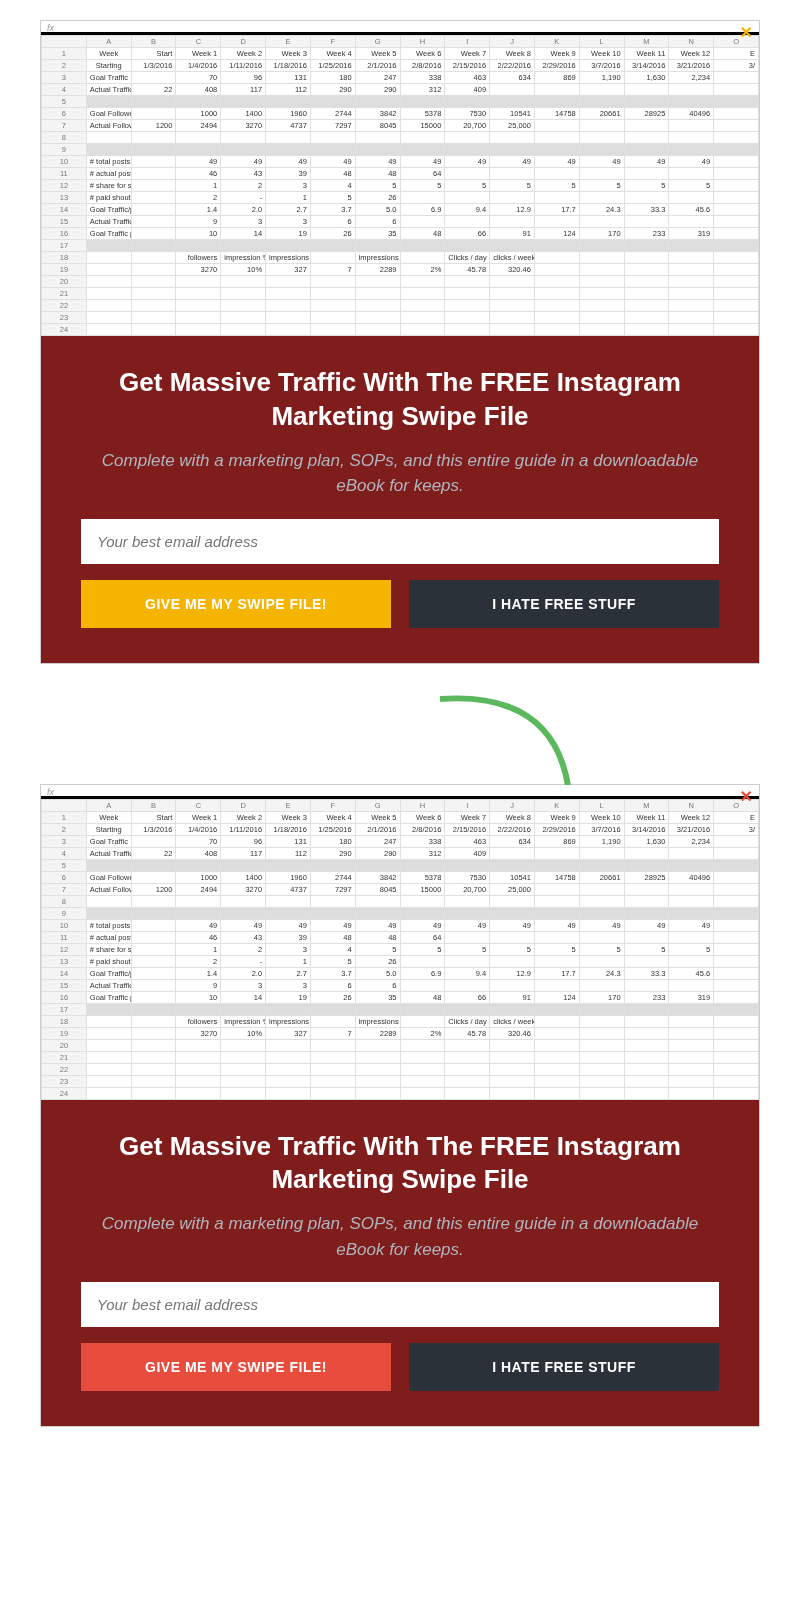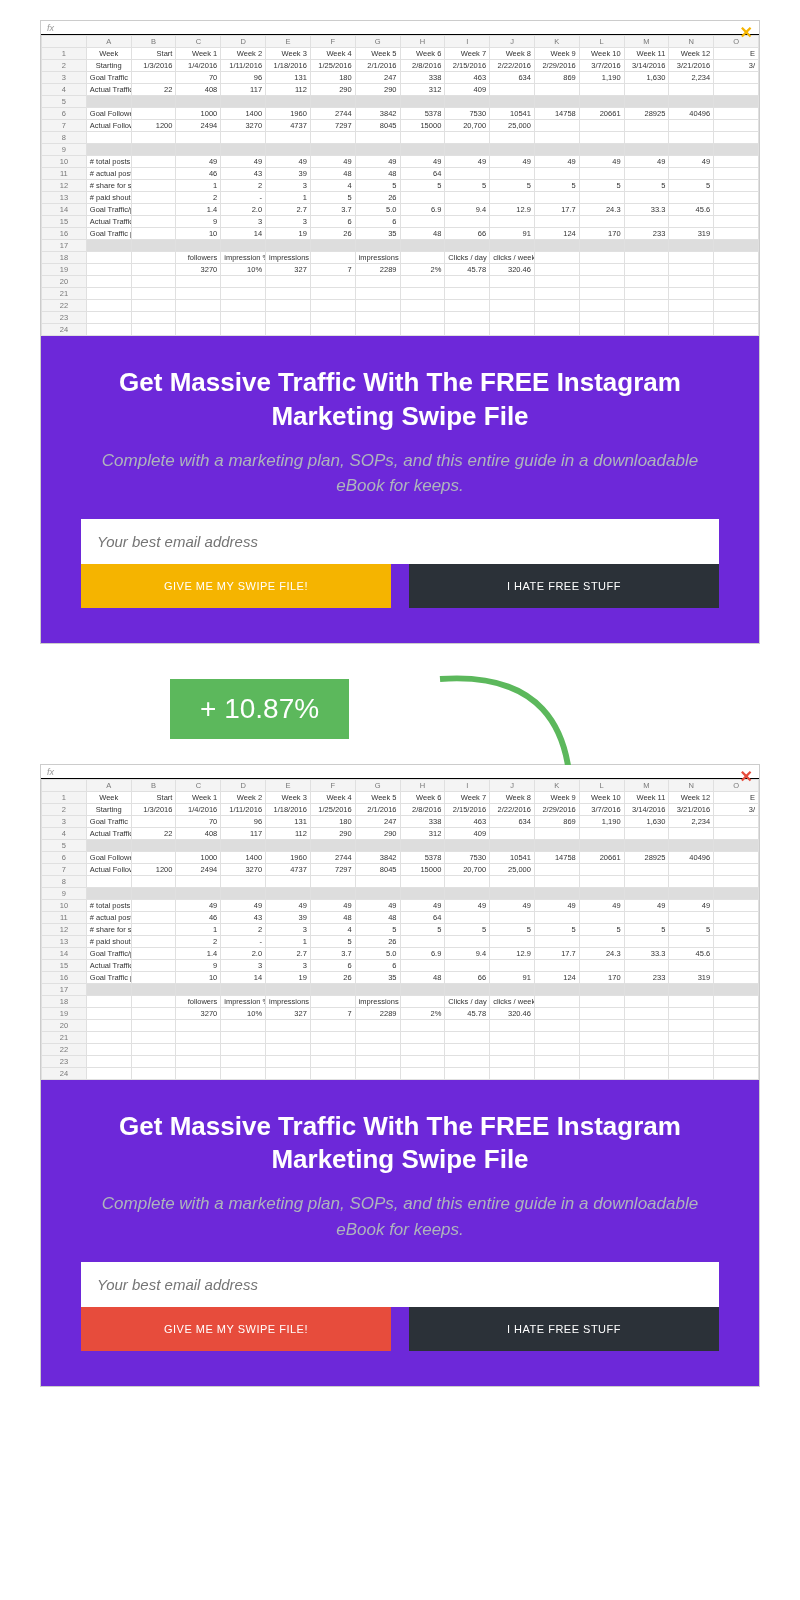--- a/index.html
+++ b/index.html
@@ -1,35 +1,35 @@
 <!DOCTYPE html>
 <html><head>
 <meta charset="utf-8">
 <style>
   * { box-sizing: border-box; margin: 0; padding: 0; }
   body { width: 800px; margin: 0 auto; font-family: Arial, sans-serif; background: #fff; padding: 20px 40px; }
   .variant { border: 1px solid #ccc; margin-bottom: 10px; }
   .spreadsheet { background: #fff; font-size: 8px; color: #333; }
-  .fx-bar { height: 14px; border-bottom: 1px solid #000000; font-style: italic; color: #999; padding: 2px 6px; font-size: 9px; }
+  .fx-bar { height: 14px; border-bottom: 3px solid #000000; font-style: italic; color: #999; padding: 2px 6px; font-size: 9px; }
   table.sheet { border-collapse: collapse; width: 100%; table-layout: fixed; }
   table.sheet th, table.sheet td { border: 1px solid #e0e0e0; padding: 1px 3px; height: 12px; overflow: hidden; white-space: nowrap; font-size: 7.5px; text-align: right; }
   table.sheet th { background: #f4f4f4; color: #777; font-weight: normal; text-align: center; }
   table.sheet td.rownum { background: #f4f4f4; color: #777; text-align: center; width: 20px; }
   table.sheet td.lbl { text-align: center; }
   tr.shade td { background: #ddd; }
   .close-x { position: absolute; right: 6px; top: 2px; font-weight: bold; font-size: 16px; }
   .sheet-wrap { position: relative; }
   .x-yellow { color: #f5b400; }
   .x-red { color: #e74c3c; }
-  .opt-in { background: #6d28d9; padding: 30px 40px 35px; text-align: center; }
+  .opt-in { background: #7f1d1d; padding: 30px 40px 35px; text-align: center; }
   .opt-in h2 { color: #fff; font-size: 26px; font-weight: bold; line-height: 1.3; margin-bottom: 14px; }
   .opt-in p.sub { color: #aeb5bc; font-size: 17px; font-style: italic; line-height: 1.5; margin-bottom: 20px; padding: 0 20px; }
-  .opt-in input[type=email] { width: 100%; padding: 14px 16px; font-size: 15px; border: none; color: #555; font-style: italic; }
+  .opt-in input[type=email] { width: 100%; padding: 14px 16px; font-size: 15px; border: none; margin-bottom: 16px; color: #555; font-style: italic; }
   .opt-in .btns { display: flex; gap: 18px; }
-  .opt-in .btn { flex: 1; padding: 16px 8px; font-size: 11px; font-weight: normal; letter-spacing: 0.5px; border: none; cursor: pointer; }
+  .opt-in .btn { flex: 1; padding: 16px 8px; font-size: 14px; font-weight: bold; letter-spacing: 0.5px; border: none; cursor: pointer; }
   .btn-primary-yellow { background: #f5b400; color: #fff; }
   .btn-primary-orange { background: #e74c3c; color: #fff; }
   .btn-secondary { background: #2b3138; color: #fff; }
   .middle { position: relative; height: 110px; display: flex; align-items: center; justify-content: flex-start; padding-left: 130px; }
   .badge { background: #5cb85c; color: #fff; font-size: 28px; padding: 14px 30px; }
   .arrow-svg { position: absolute; left: 380px; top: 5px; }
 </style>
 </head>
 <body>
 
@@ -499,21 +499,20 @@
     <p class="sub">Complete with a marketing plan, SOPs, and this entire guide in a downloadable eBook for keeps.</p>
     <input type="email" placeholder="Your best email address" style="">
     <div class="btns">
       <button class="btn btn-primary-yellow">GIVE ME MY SWIPE FILE!</button>
       <button class="btn btn-secondary">I HATE FREE STUFF</button>
     </div>
   </div>
 </div>
 
 <div class="middle">
-  <div class="badge">+ 10.87%</div>
   <svg class="arrow-svg" width="220" height="190">
     <path d="M 20 20 Q 160 10 150 160" stroke="#5cb85c" stroke-width="6" fill="none"></path>
     <path d="M 150 160 l -14 -18 l 26 6 z" fill="#5cb85c"></path>
   </svg>
 </div>
 
 <div class="variant">
   <div class="sheet-wrap">
     <span class="close-x x-red">✕</span>
     <div class="spreadsheet">

